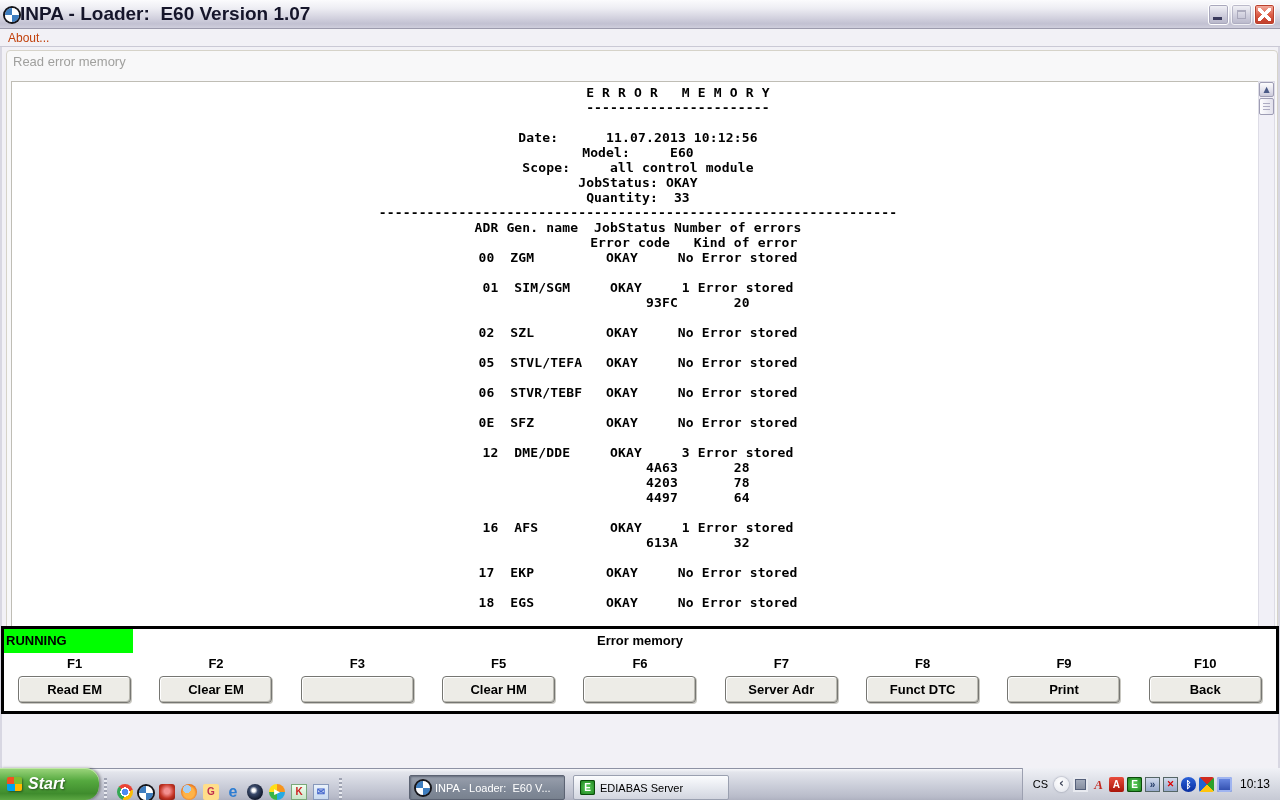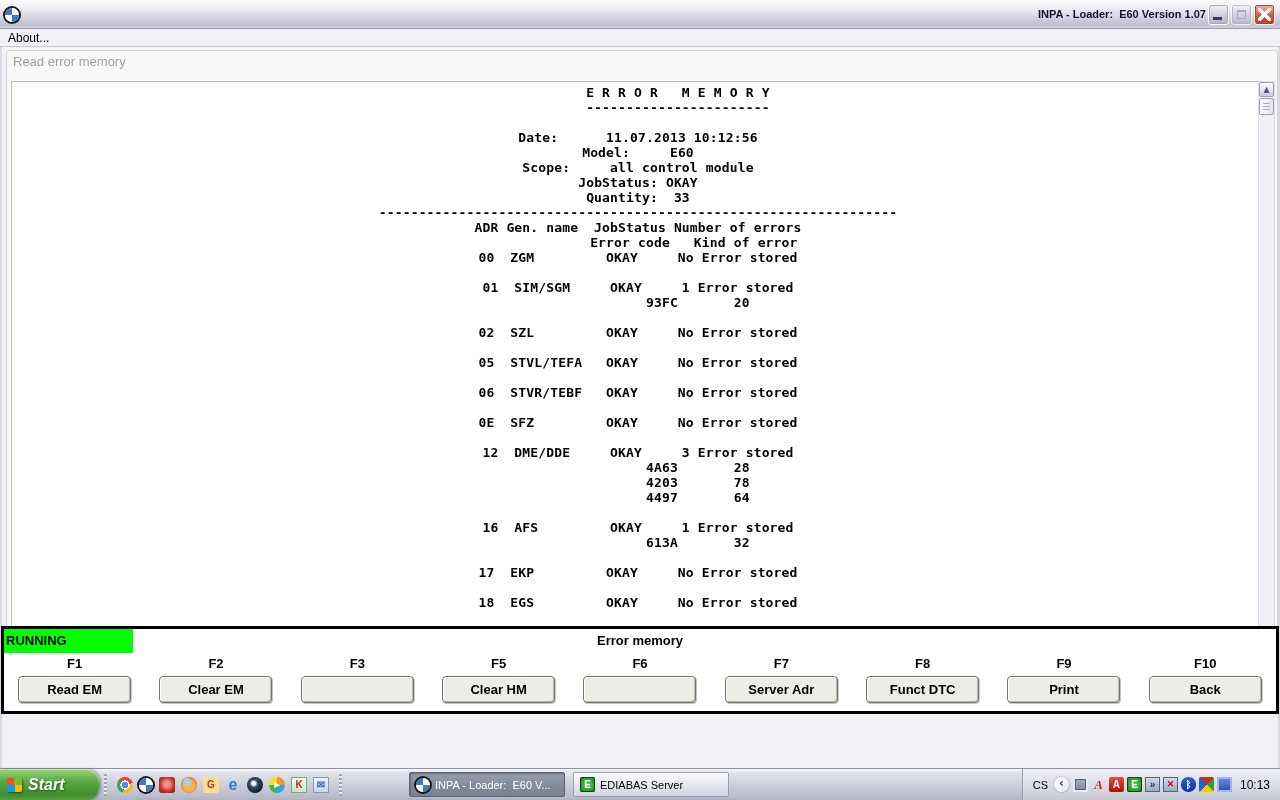--- a/index.html
+++ b/index.html
@@ -5,37 +5,37 @@
   * { box-sizing: border-box; }
   html,body { margin:0; padding:0; width:1280px; height:800px; overflow:hidden;
               font-family:"Liberation Sans", sans-serif; background:#C7CAD6; }
   #stage { position:relative; width:1280px; height:800px; }
 
   
   .win { position:absolute; left:0; top:0; width:1280px; height:768px; background:#F2F1F6; }
   .titlebar { position:absolute; left:0; top:0; width:1280px; height:29px;
     background:linear-gradient(180deg,#FBFBFD 0%,#EDEDF3 30%,#D6D5E1 60%,#C2C1D2 85%,#CFCEDC 100%);
     border-bottom:1px solid #9C9BAD; display:flex; align-items:center; padding:0 5px; }
-  .title-text { font-weight:bold; font-size:11px; color:#15152A; margin-left:1px; white-space:pre; flex:1;text-align:right; }
+  .title-text { font-weight:bold; font-size:19px; color:#15152A; margin-left:1px; white-space:pre; flex:1; }
   .wbtn { width:21px; height:21px; border-radius:3px; margin-left:2px; position:relative;
     border:1px solid #FFFFFF; box-shadow:inset 0 0 0 1px #A9A8BC;
     background:linear-gradient(180deg,#F4F4F8,#CECDDC 55%,#B6B5C8); }
   .wbtn.disabled { opacity:.75; }
   .minbar { position:absolute; left:4px; bottom:4px; width:9px; height:3px; background:#3A3A5C; }
   .maxbox { position:absolute; left:5px; top:5px; width:9px; height:9px;
     border:1px solid #9A99AE; border-top:2px solid #9A99AE; }
   .wbtn.close { background:linear-gradient(180deg,#F4B3A6,#DE604A 50%,#C23E2B 90%,#D55B41);
     border:1px solid #FFF; box-shadow:inset 0 0 0 1px #B8402E; }
   .xglyph { position:absolute; inset:3px;
     background:linear-gradient(45deg,transparent 40%,#fff 40% 60%,transparent 60%),
                linear-gradient(-45deg,transparent 40%,#fff 40% 60%,transparent 60%); }
 
   .menubar { position:absolute; left:0; top:29px; width:1280px; height:18px;
     background:#F2F1F6; border-bottom:1px solid #CAC9D5; display:flex; align-items:center; }
-  .menuitem { font-size:12px; color:#000000; padding:2px 8px; }
+  .menuitem { font-size:12px; color:#c2410c; padding:2px 8px; }
 
   
   .client { position:absolute; left:0; top:47px; width:1280px; height:721px; background:#F2F1F6;
     border-left:2px solid #D8D7E2; border-right:2px solid #D8D7E2;text-align:center; }
   .groupbox { position:absolute; left:4px; top:3px; width:1272px; height:623px;
     border:1px solid #D6D3C9; border-radius:4px; background:#F8F8F9; }
   .gb-label { position:absolute; left:6px; top:3px; font-size:13px; color:#A0A09E; }
   .content { position:absolute; left:4px; top:30px; width:1247px; height:575px; background:#FFFFFF;
     border-top:1px solid #BFBDB5; border-left:1px solid #BFBDB5; overflow:hidden; }
   .memtext { margin:0; padding:3px 0 0 6px; font:bold 13px/15px "DejaVu Sans Mono", monospace;
@@ -76,21 +76,21 @@
   .fcol { flex:1; display:flex; flex-direction:column; align-items:center; }
   .flab { font:bold 13px/20px "Liberation Sans", sans-serif; color:#000; height:20px; }
   .fbtn { width:113px; height:27px; margin-top:2px; background:#EDECE7;
     border:1px solid #767672; border-radius:4px;
     box-shadow:inset 1px 1px 0 #FFFFFF, inset -1px -1px 0 #B9B8B0, 1px 1px 0 #C9C8C2;
     font:bold 13px "Liberation Sans", sans-serif; color:#000; }
 
   
   .taskbar { position:absolute; left:0; top:768px; width:1280px; height:32px;
     background:linear-gradient(180deg,#F7F8FB 0%,#E3E5EC 10%,#CDD0DB 50%,#B8BBC9 90%,#AEB1C0 100%);
-    border-top:1px solid #8E92A4; display:flex; align-items:center; }
+    border-top:1px solid #8E92A4; display:flex; align-items:flex-end; }
   .startbtn { height:32px; width:99px; flex:none; border-radius:0 14px 14px 0; cursor:default;
     background:linear-gradient(180deg,#9ED67E 0%,#55A93F 40%,#3F8C2D 80%,#5CA743 100%);
     box-shadow:inset 0 1px 0 #BFE8A6, 2px 0 3px rgba(0,0,0,.35);
     display:flex; align-items:center; gap:6px; padding-left:7px;
     color:#fff; font:bold italic 16px "Liberation Sans", sans-serif;
     text-shadow:1px 1px 2px rgba(0,0,0,.45); }
   .ql-sep { width:7px; height:22px; margin:0 3px; flex:none;
     background:repeating-linear-gradient(180deg,#9FA3B2 0 2px,#E8EAF0 2px 4px);
     background-size:3px 100%; background-repeat:no-repeat; background-position:center; }
   .quicklaunch { display:flex; align-items:center; gap:6px; padding:0 5px; flex:none; }

